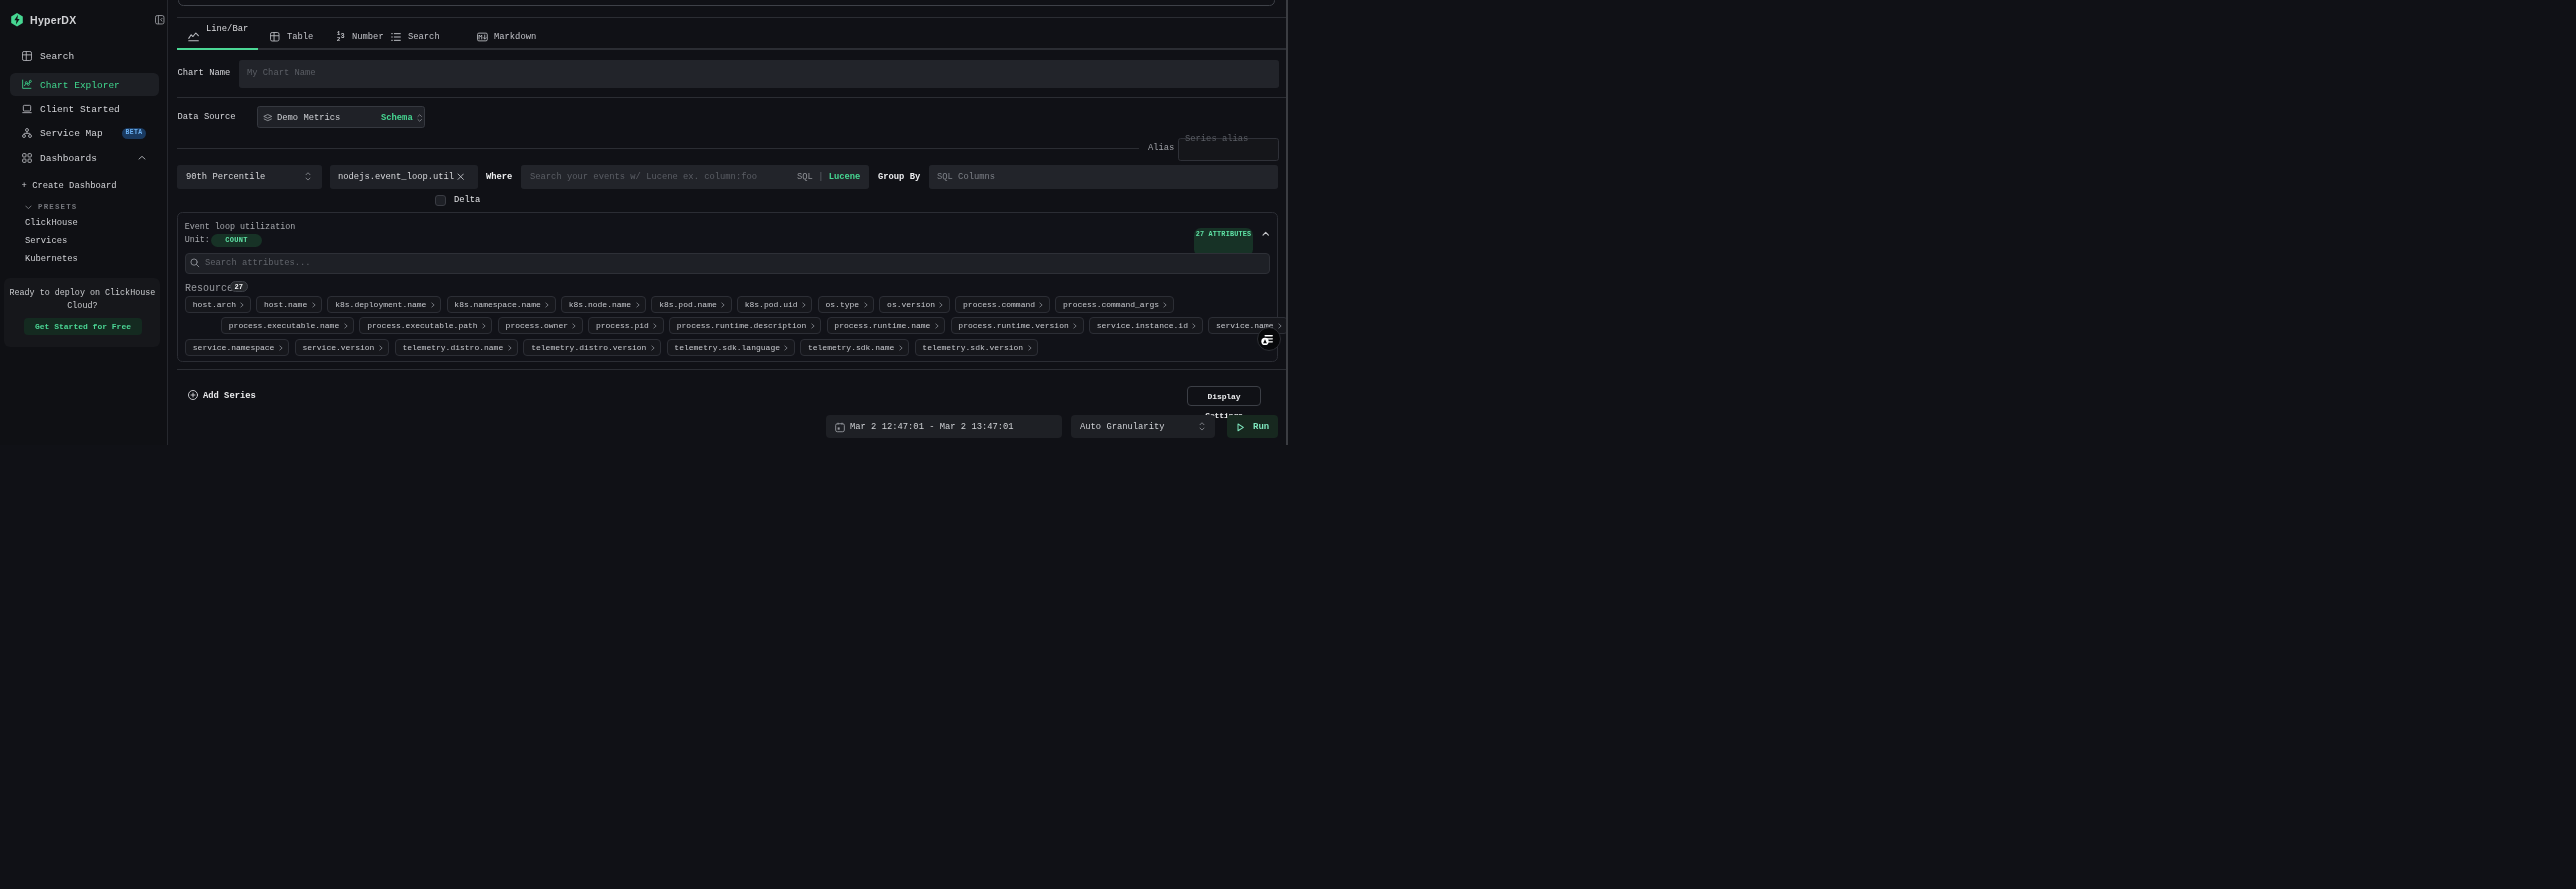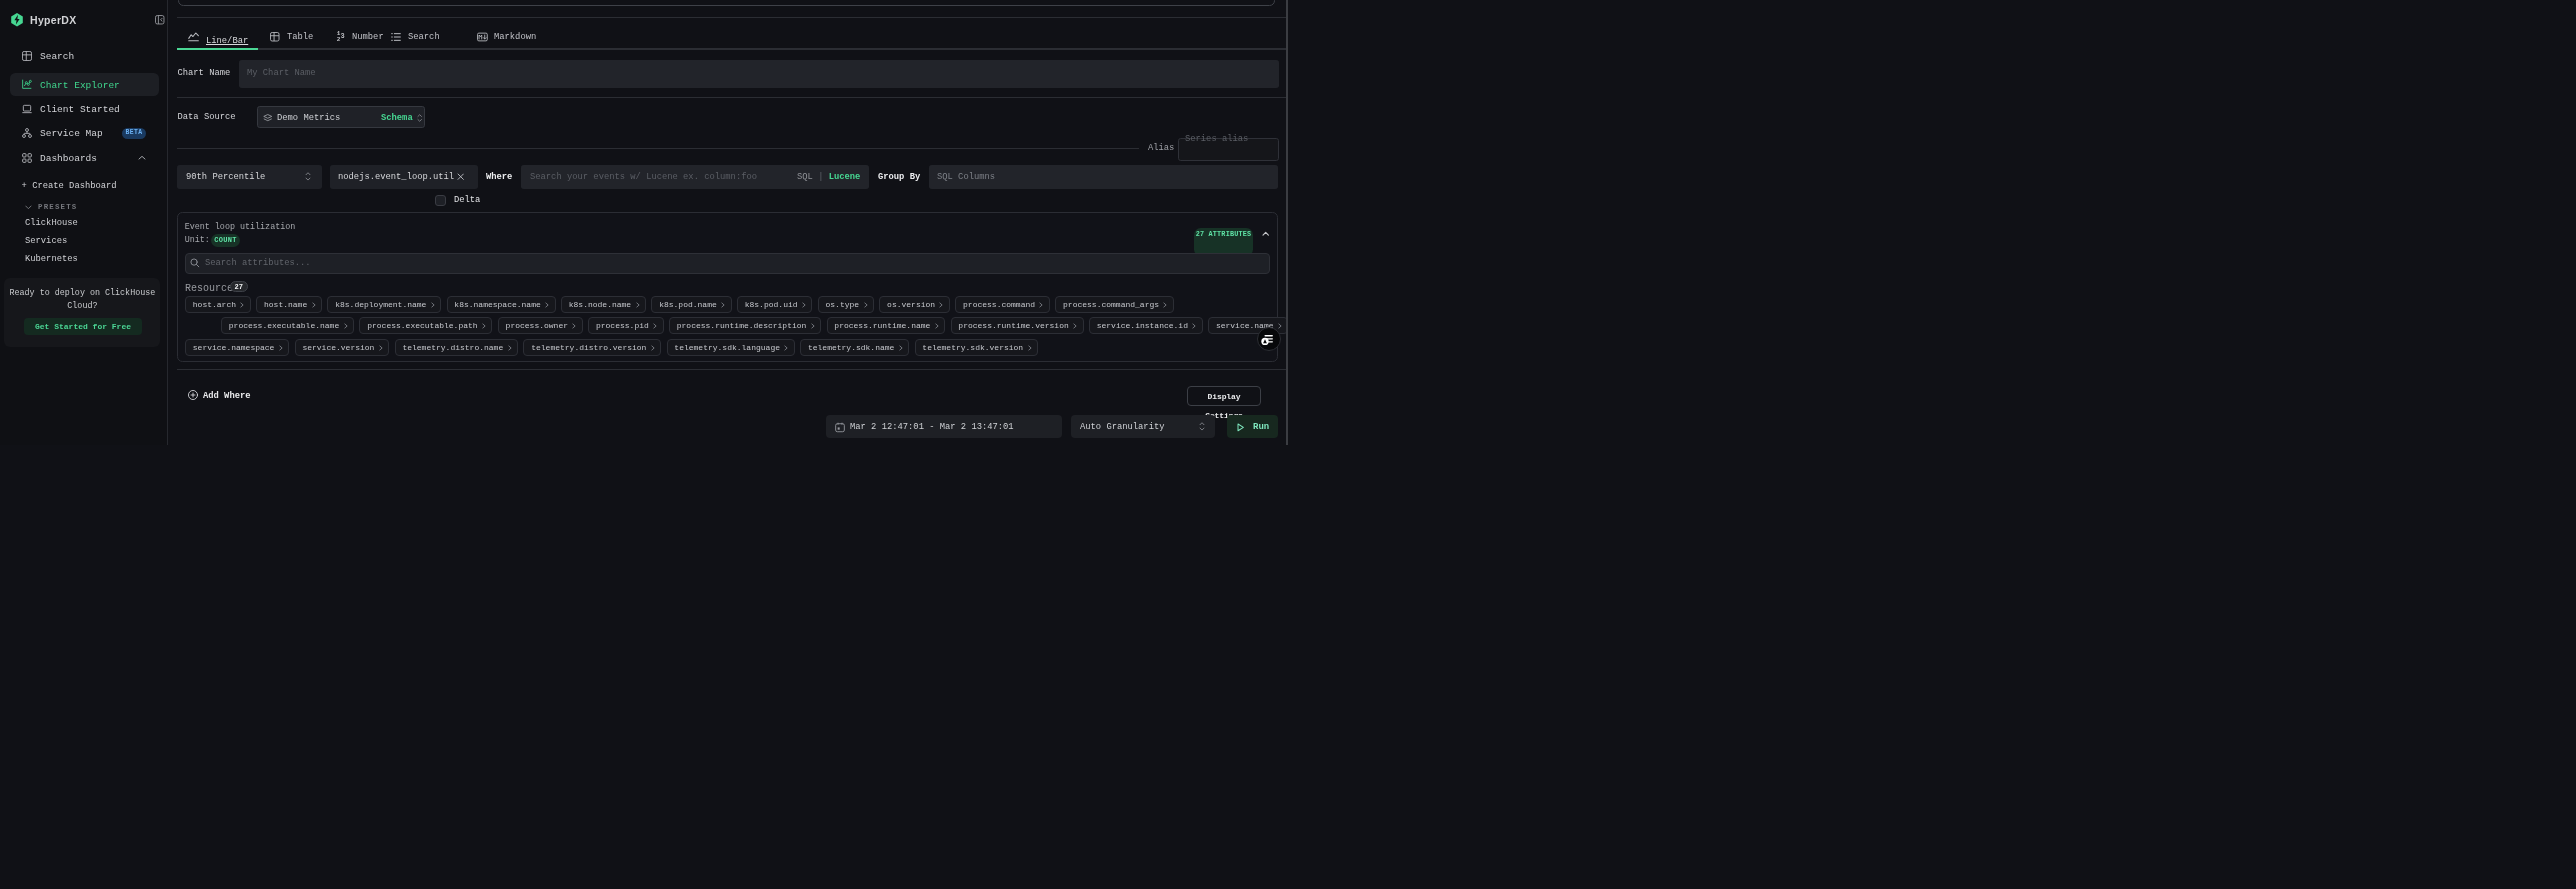--- a/index.html
+++ b/index.html
@@ -92,21 +92,21 @@
 
   <div class="abs" style="left:9.5px;top:-21px;width:1097px;height:27px;border:1px solid #3e4148;border-radius:5.4px;"></div>
   <div class="sep" style="left:9px;top:16.6px;width:1111px;"></div>
 
   <div class="sep" style="left:8.6px;top:48px;width:1111px;height:1.7px;background:#2b2d33;"></div>
   <div class="abs" style="left:8.6px;top:48px;width:81px;height:1.7px;background:#4bd795;"></div>
   <svg class="abs" style="left:20px;top:32px" width="11.5" height="10" viewBox="0 0 17 15" fill="none" stroke="#bcbec3" stroke-width="1.6" stroke-linecap="round" stroke-linejoin="round">
     <polyline points="1,9.5 4.6,4.2 7.3,6.8 11.6,1.5 15.4,5.6"></polyline>
     <line x1="1" y1="13.2" x2="15.4" y2="13.2"></line>
   </svg>
-  <div class="abs" style="left:38px;top:36px;color:#d8d9dc;text-decoration:underline;">Line/Bar</div>
+  <div class="abs" style="left:38px;top:24px;color:#d8d9dc;">Line/Bar</div>
   <svg class="abs" style="left:102px;top:32px" width="9.5" height="9.5" viewBox="0 0 14 14" fill="none" stroke="#bcbec3" stroke-width="1.3">
     <rect x="0.7" y="0.7" width="12.6" height="12.6" rx="2.5"></rect>
     <line x1="0.7" y1="5.5" x2="13.3" y2="5.5"></line>
     <line x1="6" y1="0.7" x2="6" y2="13.3"></line>
   </svg>
   <div class="abs" style="left:119px;top:32px;color:#c2c3c8;">Table</div>
   <svg class="abs" style="left:169px;top:30px;font-size:13px" width="8.8" height="11.5" viewBox="0 0 13 17" fill="#c2c3c8" font-family="Liberation Mono,monospace" font-weight="bold">
     <text x="-0.5" y="7.5" font-size="9">1</text>
     <text x="-0.5" y="16" font-size="9">2</text>
     <text x="5.5" y="12" font-size="9.5">3</text>
@@ -170,21 +170,21 @@
   <div class="abs boldlbl" style="left:710px;top:172px;">Group By</div>
   <div class="inp" style="left:761px;top:165px;width:349px;height:24px;background:#22242a;"></div>
   <div class="abs" style="left:769px;top:172px;color:#7d8087;">SQL Columns</div>
 
   <div class="abs" style="left:267px;top:195px;width:10.8px;height:11px;background:#1e2026;border:1px solid #3a3c43;border-radius:3px;"></div>
   <div class="abs" style="left:286px;top:195px;color:#e3e4e7;">Delta</div>
 
   <div class="abs" style="left:8.8px;top:212px;width:1101px;height:150px;border:0.7px solid #2b2d34;border-radius:5.4px;background:#111218;"></div>
   <div class="abs" style="left:16.7px;top:222px;font-size:8.4px;color:#a6a8ad;">Event loop utilization</div>
   <div class="abs" style="left:16.7px;top:235px;font-size:8.4px;color:#a6a8ad;">Unit:</div>
-  <div class="abs" style="left:43px;top:234px;width:29px;height:12.5px;background:#173226;border-radius:6.8px;color:#5fe3a6;font-weight:bold;font-size:7px;letter-spacing:0.3px;text-align:center;line-height:13px;">COUNT</div>
+  <div class="abs" style="left:43px;top:234px;width:51px;height:12.5px;background:#173226;border-radius:6.8px;color:#5fe3a6;font-weight:bold;font-size:7px;letter-spacing:0.3px;text-align:center;line-height:13px;">COUNT</div>
   <div class="abs" style="left:1026px;top:228px;width:59px;height:28px;background:#173226;border-radius:6.8px;color:#5fe3a6;font-weight:bold;font-size:6.8px;letter-spacing:0.2px;text-align:center;line-height:12.5px;white-space:nowrap;">27 ATTRIBUTES</div>
   <svg class="abs" style="left:1094px;top:231px" width="7.4" height="5.4" viewBox="0 0 11 8" fill="none" stroke="#c6c7cb" stroke-width="1.7" stroke-linecap="round" stroke-linejoin="round">
     <polyline points="1.5,6 5.5,2 9.5,6"></polyline>
   </svg>
   <div class="inp" style="left:17px;top:253px;width:1085px;height:20.7px;background:#1e2026;border:0.7px solid #2e3037;border-radius:4px;"></div>
   <svg class="abs" style="left:22px;top:258px" width="9.5" height="9.5" viewBox="0 0 14 14" fill="none" stroke="#8a8d93" stroke-width="1.4" stroke-linecap="round">
     <circle cx="6" cy="6" r="4.6"></circle>
     <line x1="9.5" y1="9.5" x2="13" y2="13"></line>
   </svg>
   <div class="abs" style="left:37px;top:258px;color:#61646b;">Search attributes...</div>
@@ -277,21 +277,21 @@
             <polyline points="1.5,1.5 5.5,5 1.5,8.5"></polyline>
           </svg></div>
   </div>
 
   <div class="sep" style="left:9px;top:369px;width:1111px;"></div>
   <svg class="abs" style="left:20px;top:390px" width="10" height="10" viewBox="0 0 15 15" fill="none" stroke="#dadbe0" stroke-width="1.3" stroke-linecap="round">
     <circle cx="7.5" cy="7.5" r="6.8"></circle>
     <line x1="7.5" y1="4.5" x2="7.5" y2="10.5"></line>
     <line x1="4.5" y1="7.5" x2="10.5" y2="7.5"></line>
   </svg>
-  <div class="abs" style="left:35px;top:391px;font-weight:bold;color:#e9eaec;">Add Where</div>
+  <div class="abs" style="left:35px;top:391px;font-weight:bold;color:#e9eaec;">Add Series</div>
   <div class="abs" style="left:1019px;top:386px;width:74px;height:19.6px;border:0.7px solid #3c3f46;border-radius:4px;font-weight:bold;font-size:8px;color:#e9eaec;text-align:center;line-height:19px;letter-spacing:-0.1px;">Display Settings</div>
   <div class="abs" style="left:658px;top:415px;width:236px;height:23px;background:#1e2025;border-radius:4px;"></div>
   <svg class="abs" style="left:667px;top:422px" width="10" height="10.8" viewBox="0 0 15 16" fill="none" stroke="#9a9ca2" stroke-width="1.3">
     <rect x="1" y="2.5" width="13" height="12" rx="2.5"></rect>
     <line x1="4.5" y1="1" x2="4.5" y2="4"></line>
     <line x1="10.5" y1="1" x2="10.5" y2="4"></line>
     <rect x="4" y="8" width="3" height="3.4" fill="#9a9ca2" stroke="none"></rect>
   </svg>
   <div class="abs" style="left:682px;top:422px;color:#cfd1d5;">Mar 2 12:47:01 - Mar 2 13:47:01</div>
   <div class="abs" style="left:903px;top:415px;width:144px;height:23px;background:#1e2025;border-radius:4px;"></div>

